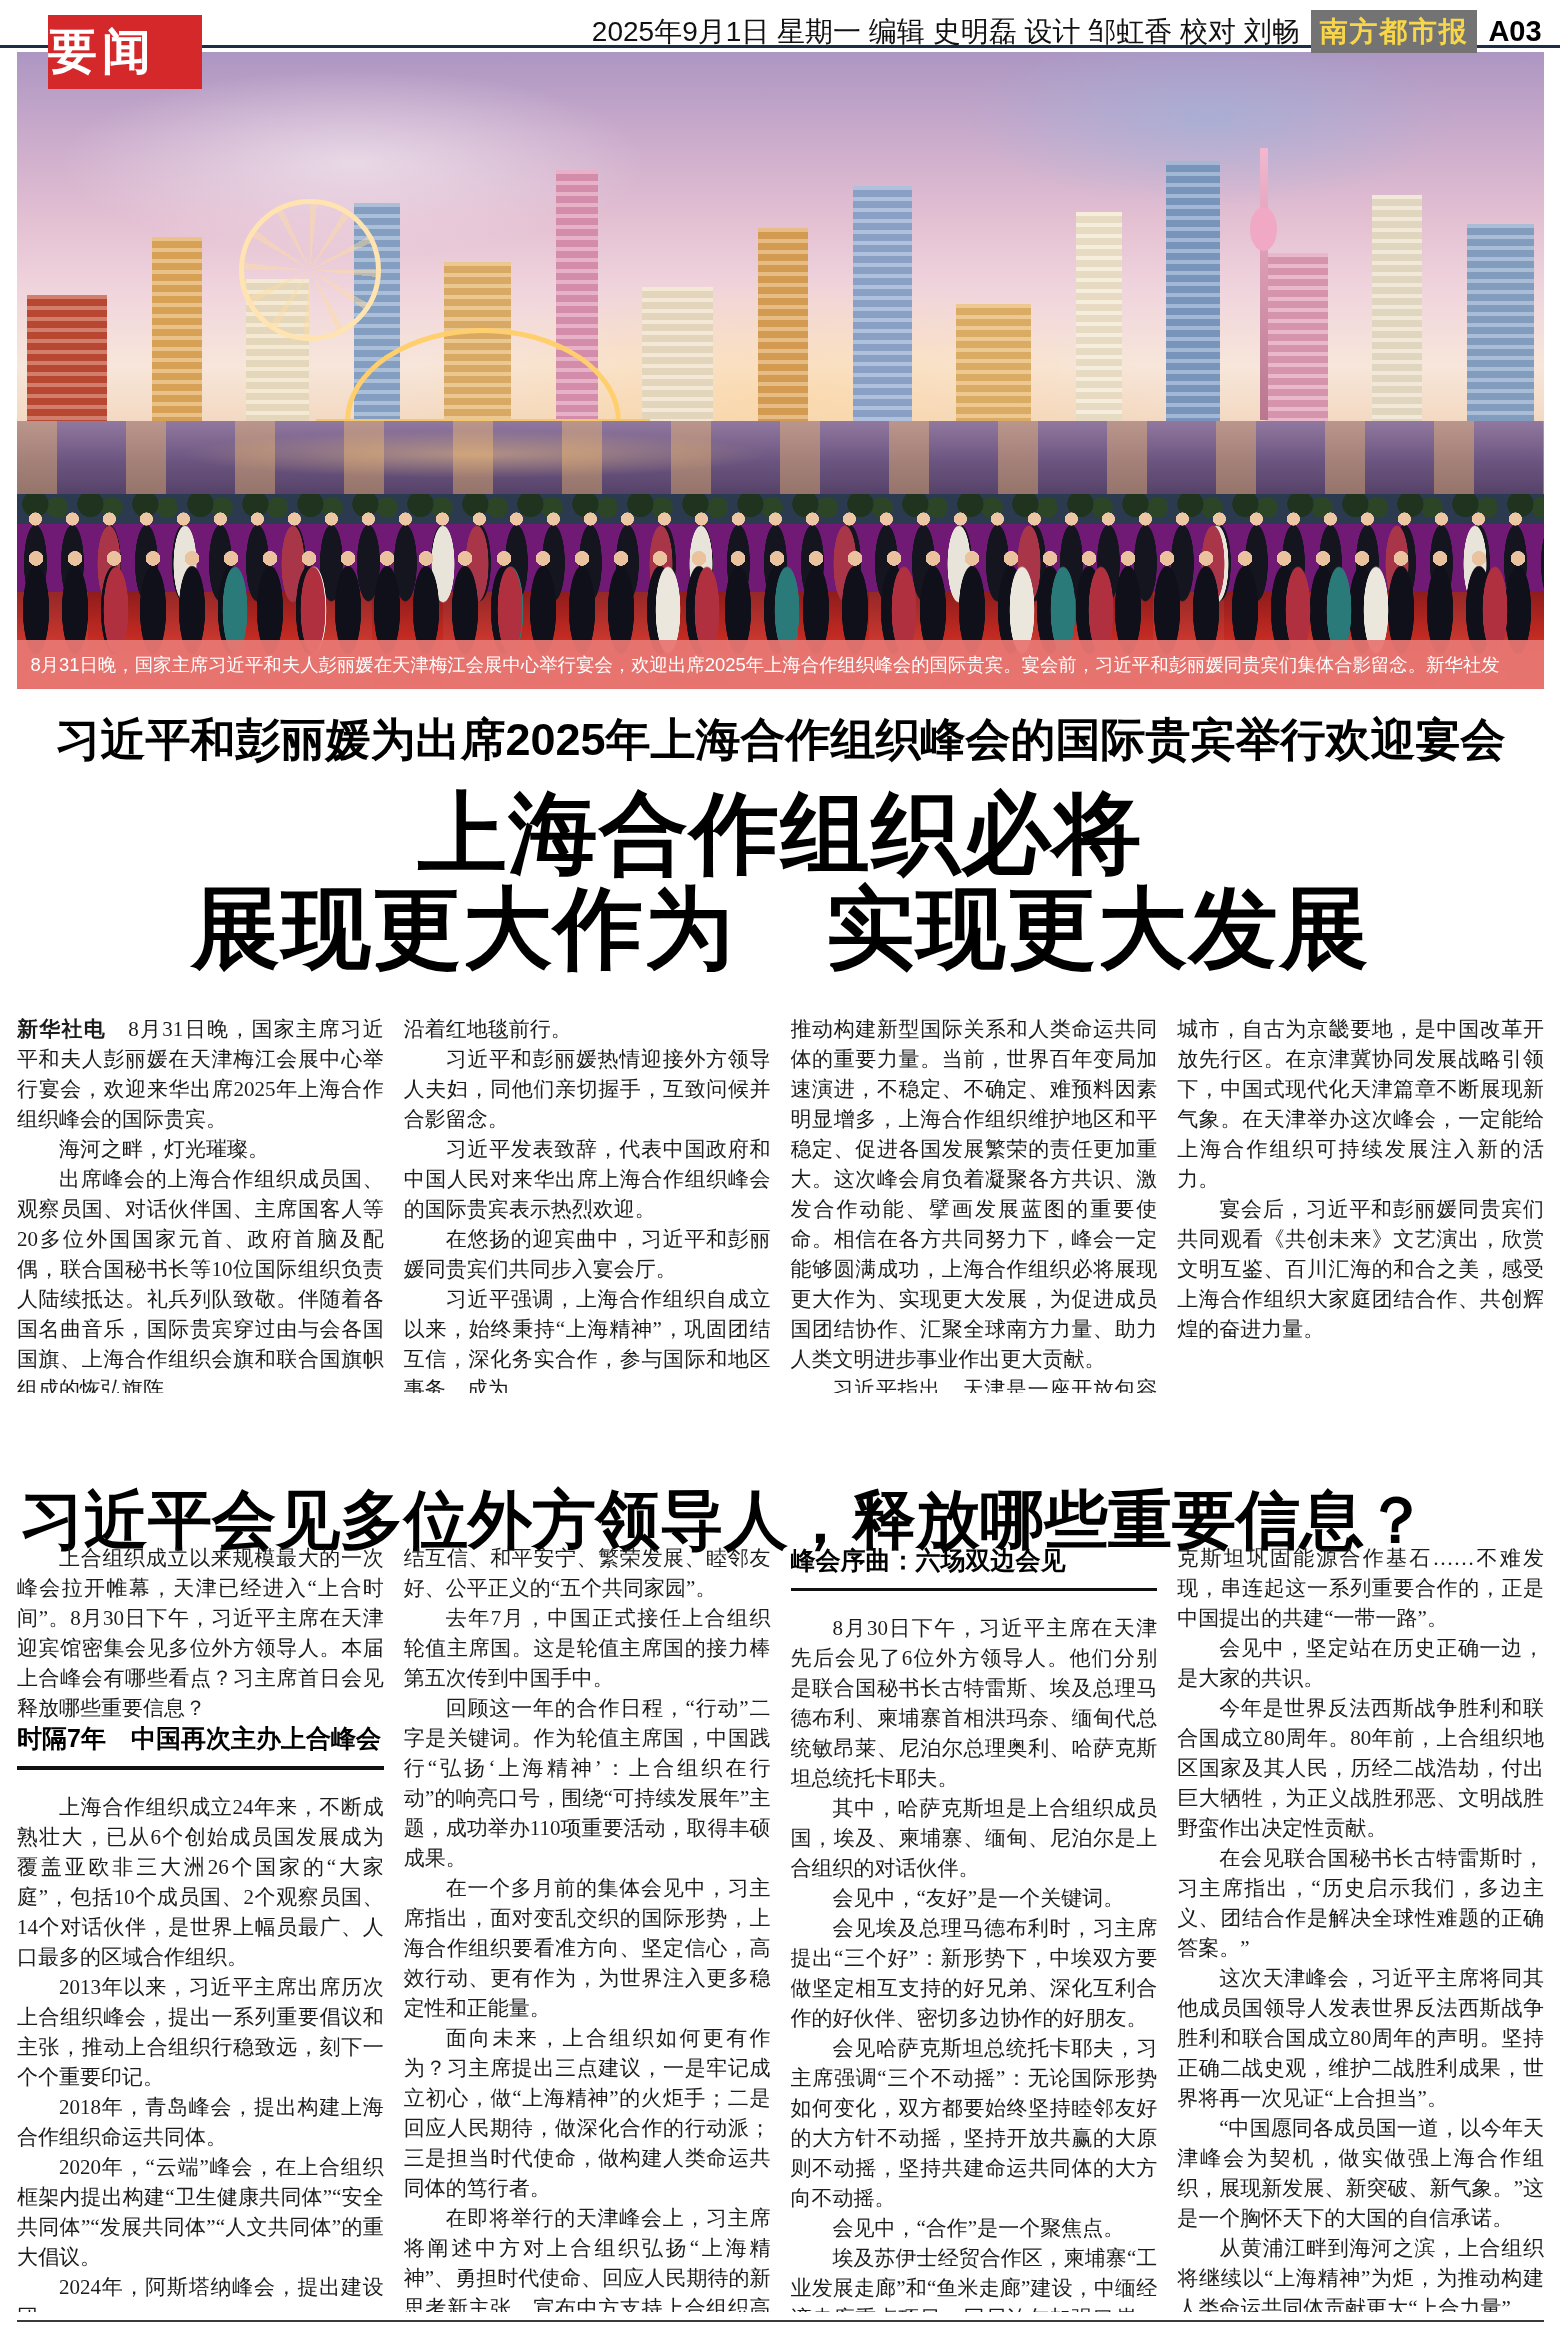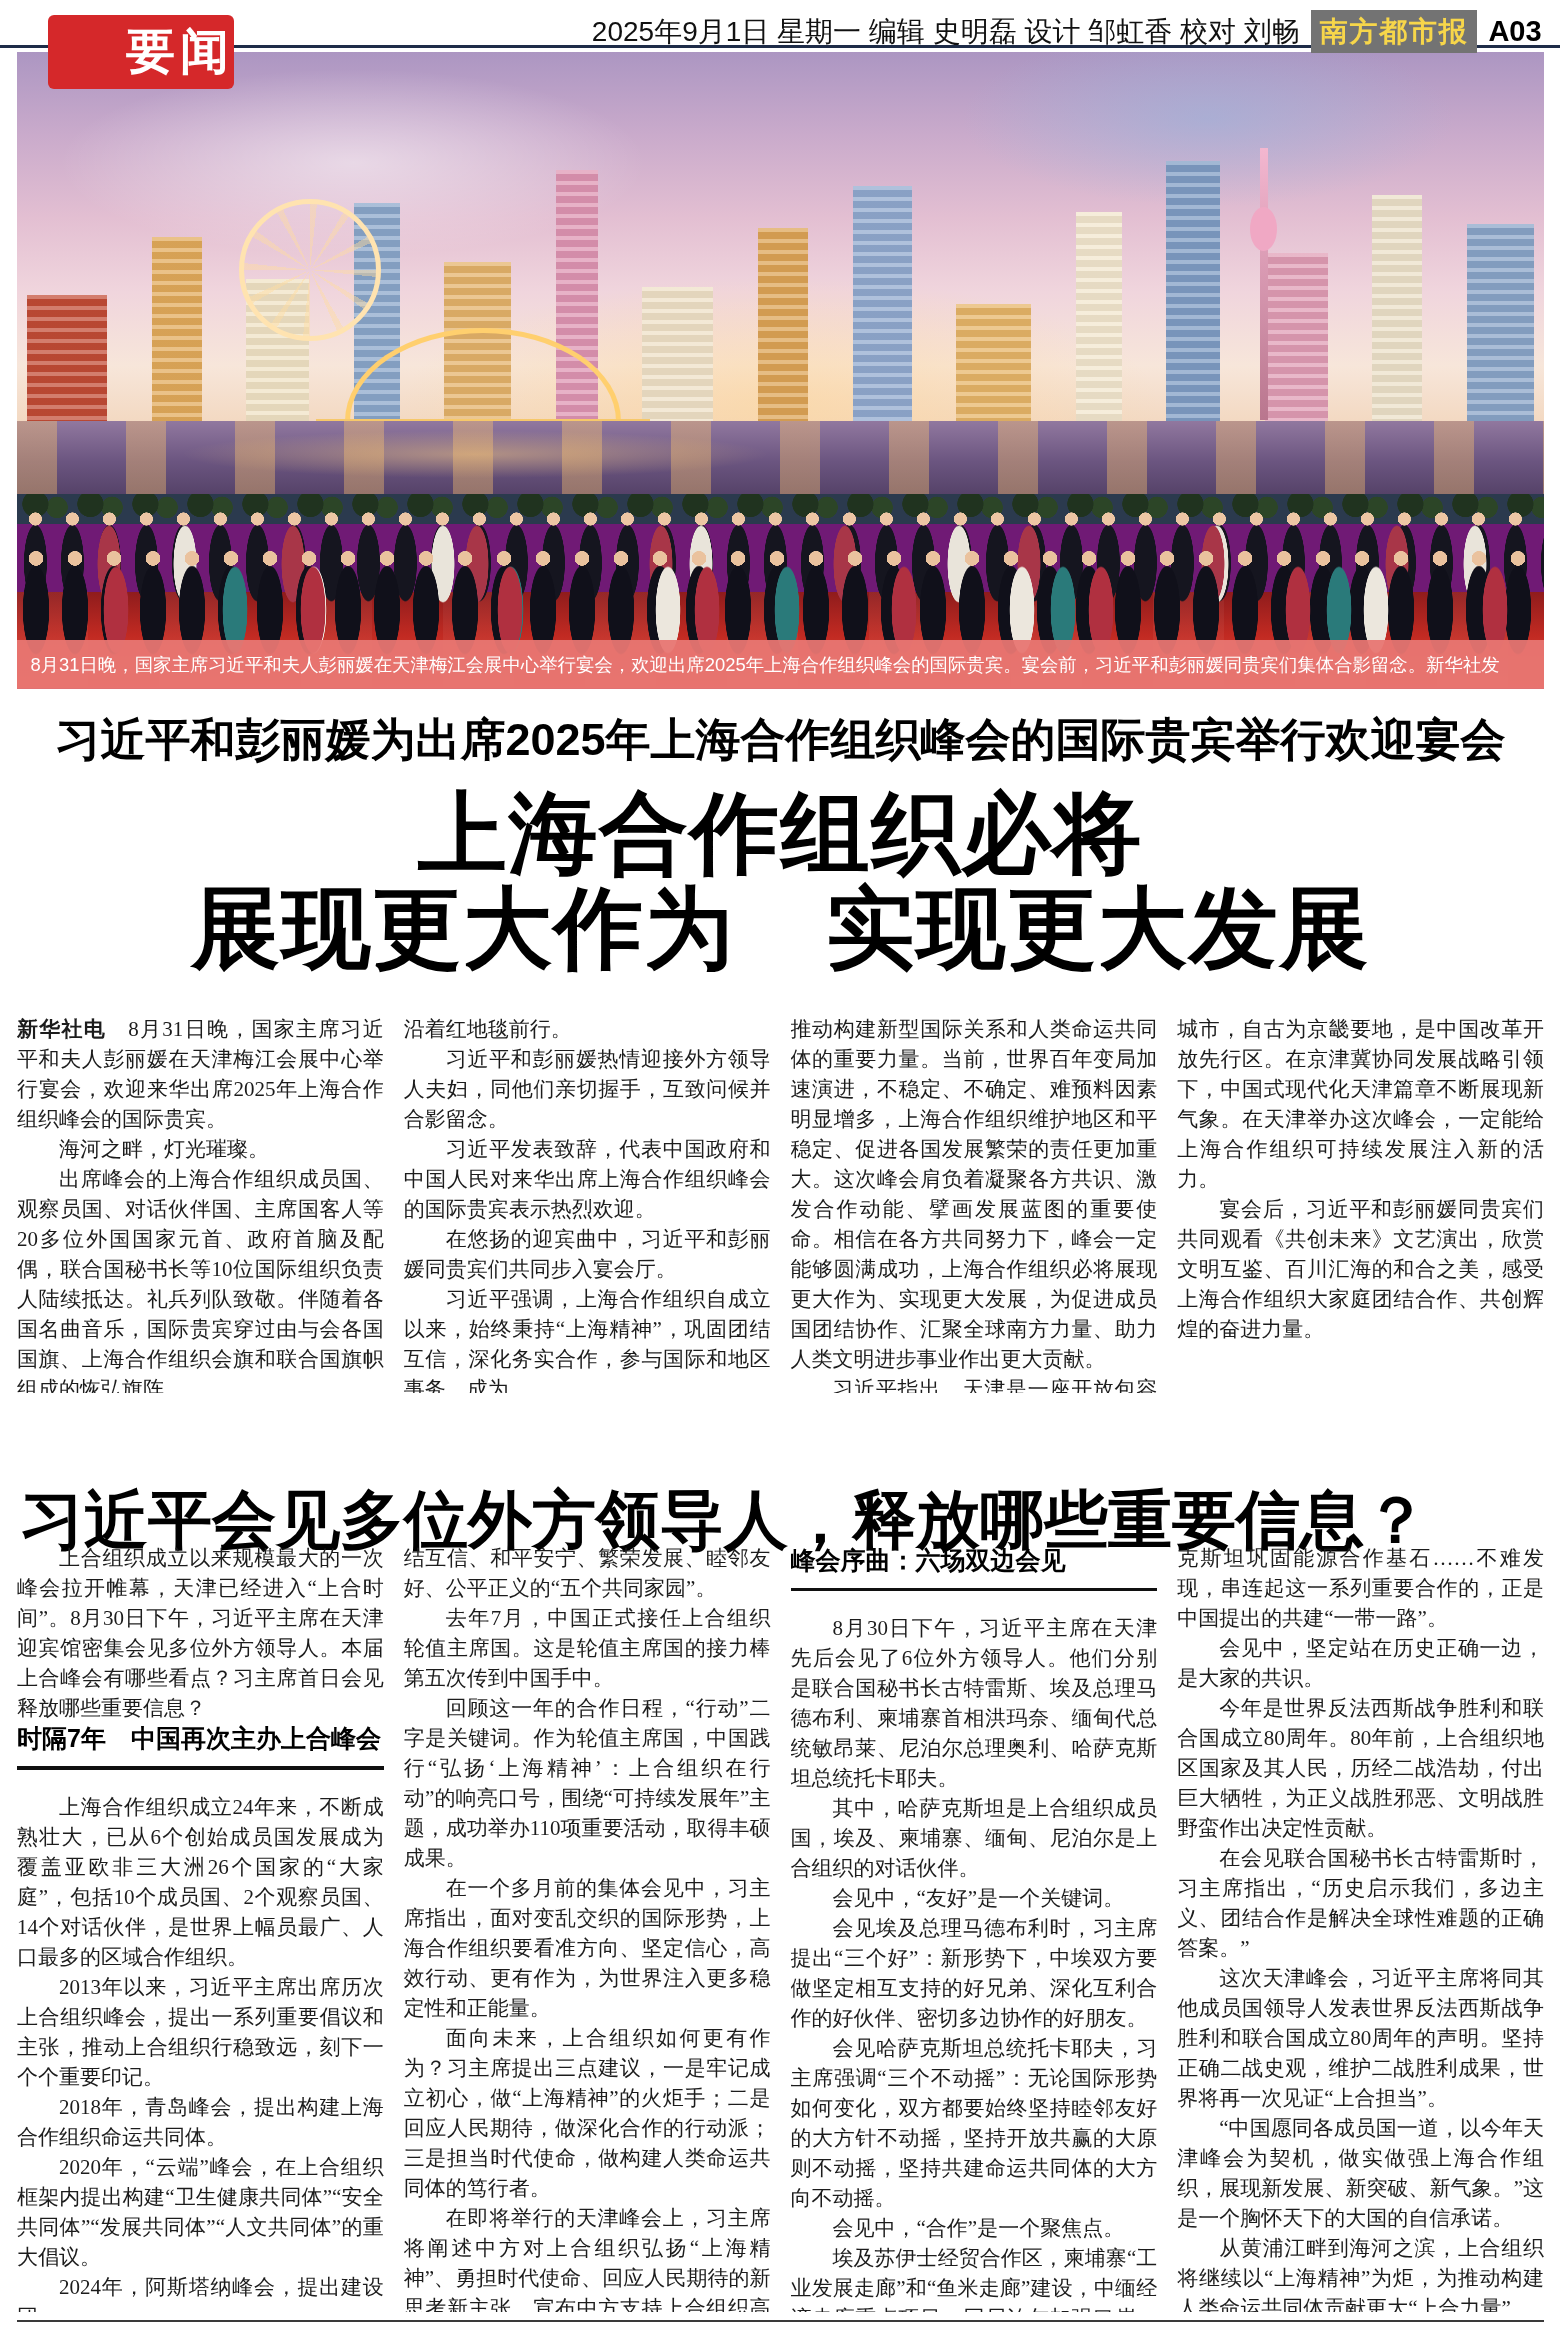--- a/index.html
+++ b/index.html
@@ -2,22 +2,22 @@
 <html style="font-size:13.4px"><head>
 <meta charset="utf-8">
 <style>
   html,body{margin:0;padding:0;}
   body{width:1560px;height:2342px;position:relative;background:#ffffff;
        font-family:"Liberation Serif","DejaVu Serif",serif;color:#222;}
   [data-interactable]{box-sizing:border-box;}
 
   
   .top-rule{position:absolute;left:0;top:45px;width:1560px;height:3.4px;background:#1e2c48;}
-  .section-box{position:absolute;left:48px;top:15px;width:186px;height:74px;background:#d5282a;
-               display:flex;align-items:center;justify-content:flex-end;z-index:3;border-radius:6px;}
+  .section-box{position:absolute;left:48px;top:15px;width:154px;height:74px;background:#d5282a;
+               display:flex;align-items:center;justify-content:flex-start;z-index:3;}
   .section-box span{font-family:"Liberation Sans","DejaVu Sans",sans-serif;font-weight:900;
                     font-size:49px;color:#fff;letter-spacing:5px;}
   .masthead-right{position:absolute;top:10px;right:18.4px;display:flex;align-items:center;gap:11.7px;z-index:3;}
   .dateline{font-family:"Liberation Sans","DejaVu Sans",sans-serif;font-size:28px;color:#111;}
   .paper-logo{background:#737373;color:#f7d64a;font-family:"Liberation Serif","DejaVu Serif",serif;
               font-weight:900;font-size:28px;padding:2.5px 8.4px;letter-spacing:1.7px;}
   .page-num{font-family:"Liberation Sans","DejaVu Sans",sans-serif;font-weight:900;font-size:29px;color:#000;}
 
   
   .photo{position:absolute;left:17px;top:52px;width:1527px;height:637px;overflow:hidden;background:#701a75;}

